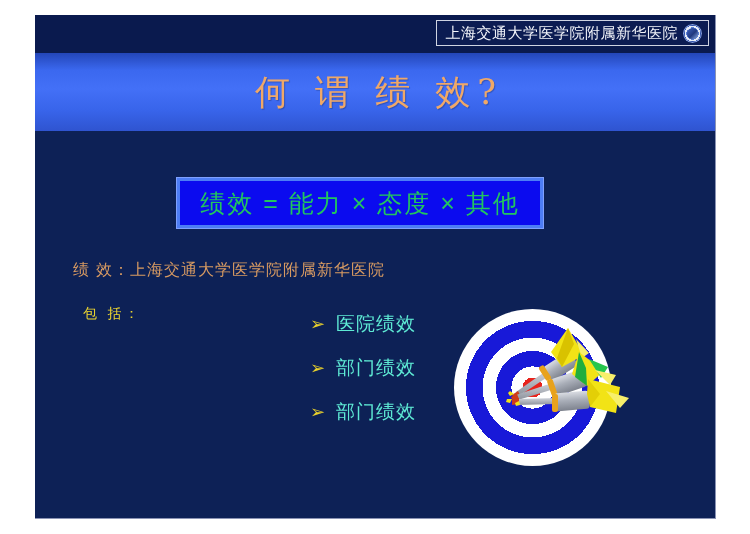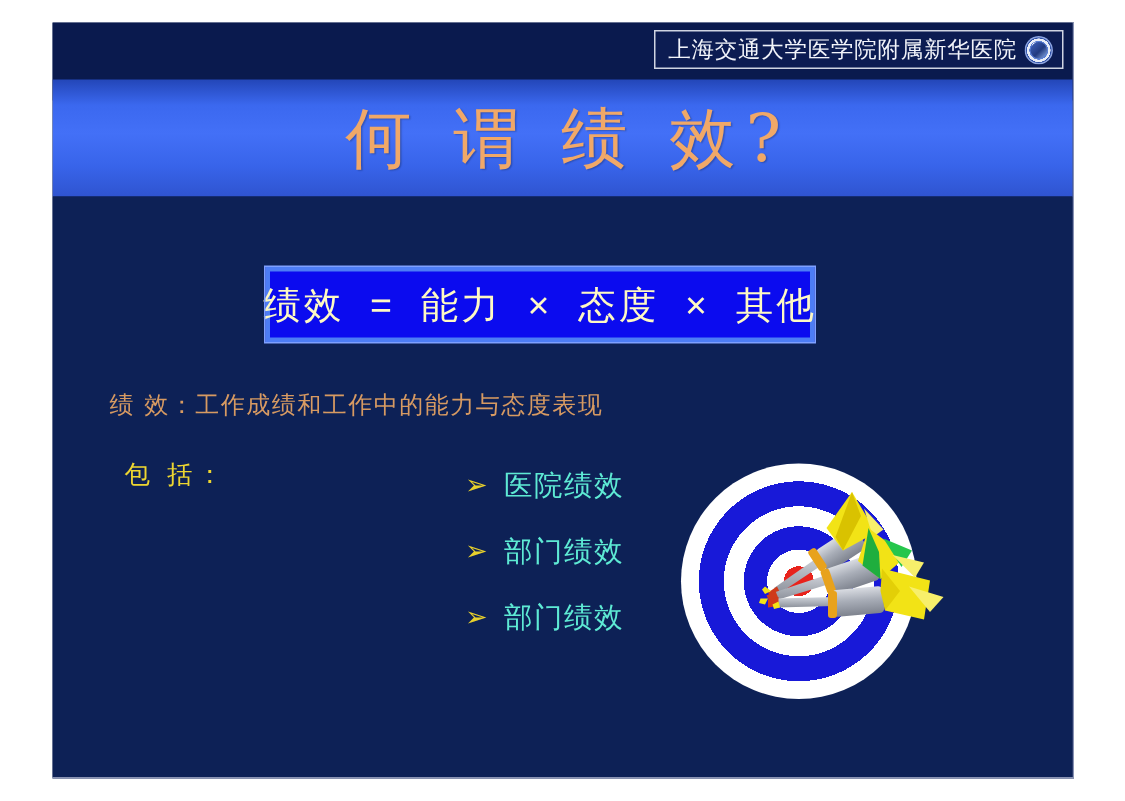--- a/index.html
+++ b/index.html
@@ -88,21 +88,21 @@
         #3b68ef 22%,
         #4370f7 46%,
         #3864ea 74%,
         #2f54d0 100%);
     display: flex;
     align-items: center;
     justify-content: center;
   }
   #slide-title {
     color: #f0a868;
-    font-size: 44px;
+    font-size: 35px;
     letter-spacing: 7px;
     font-family: "DejaVu Serif", "Liberation Serif", serif;
     text-shadow: 1px 1px 1px rgba(0,0,0,0.22);
     white-space: nowrap;
     padding-left: 7px;
   }
 
   
   #body-area {
     position: absolute;
@@ -122,24 +122,24 @@
     height: 50px;
     background: #0b0bef;
     box-sizing: border-box;
     border: 3px solid #4d7df5;
     outline: 1px solid #7ea0ff;
     display: flex;
     align-items: center;
     justify-content: center;
   }
   #formula-text {
-    color: #fef9c3;
+    color: #22c55e;
     font-size: 25px;
     letter-spacing: 2px;
-    font-family: Liberation Mono, monospace;
+    font-family: Liberation Sans, sans-serif;
     white-space: nowrap;
   }
 
   
   #definition-line {
     position: absolute;
     left: 38px;
     top: 129px;
     color: #d79a62;
     font-size: 16px;
@@ -147,21 +147,21 @@
     font-family: "DejaVu Serif", "Liberation Serif", serif;
     white-space: nowrap;
   }
 
   
   #includes-label {
     position: absolute;
     left: 48px;
     top: 174px;
     color: #edd630;
-    font-size: 17px;
+    font-size: 14px;
     letter-spacing: 3px;
     font-family: "DejaVu Serif", "Liberation Serif", serif;
     white-space: nowrap;
   }
 
   
   #bullet-list {
     position: absolute;
     left: 275px;
     top: 172px;
@@ -233,21 +233,21 @@
   <div id="title-band">
     <span id="slide-title">何 谓 绩 效?</span>
   </div>
 
   <div id="body-area">
 
     <div id="formula-box">
       <span id="formula-text">绩效 = 能力 × 态度 × 其他</span>
     </div>
 
-    <div id="definition-line">绩   效：工作成绩和工作中的能力与态度表现</div>
+    <div id="definition-line">绩   效：上海交通大学医学院附属新华医院</div>
 
     <div id="includes-label">包 括：</div>
 
     <div id="bullet-list">
       <div class="bullet-row">
         <span class="bullet-arrow">➢</span>
         <span class="bullet-text">医院绩效</span>
       </div>
       <div class="bullet-row">
         <span class="bullet-arrow">➢</span>

